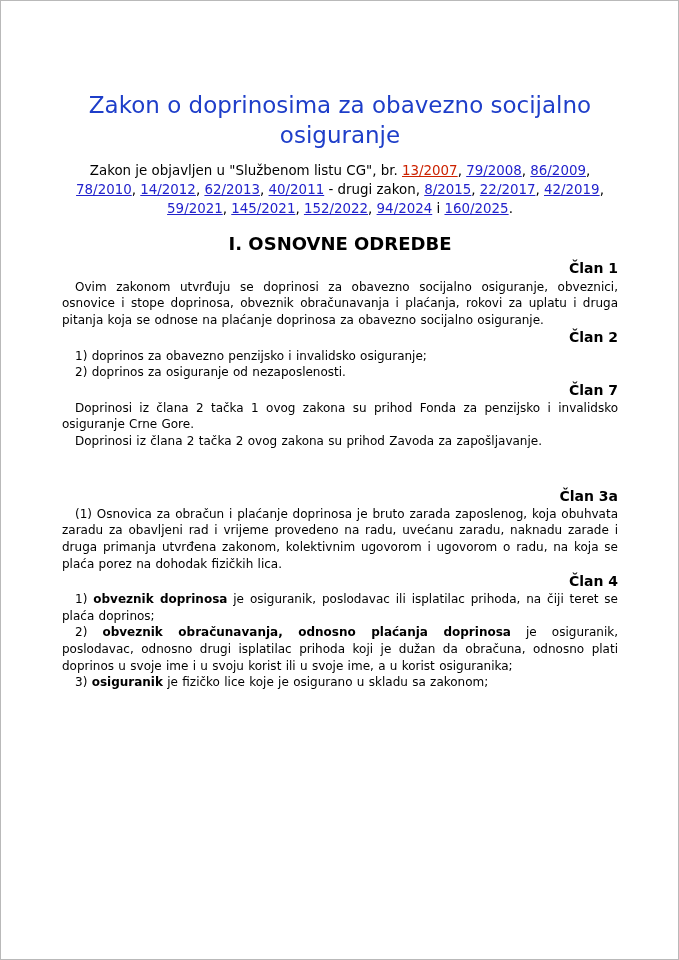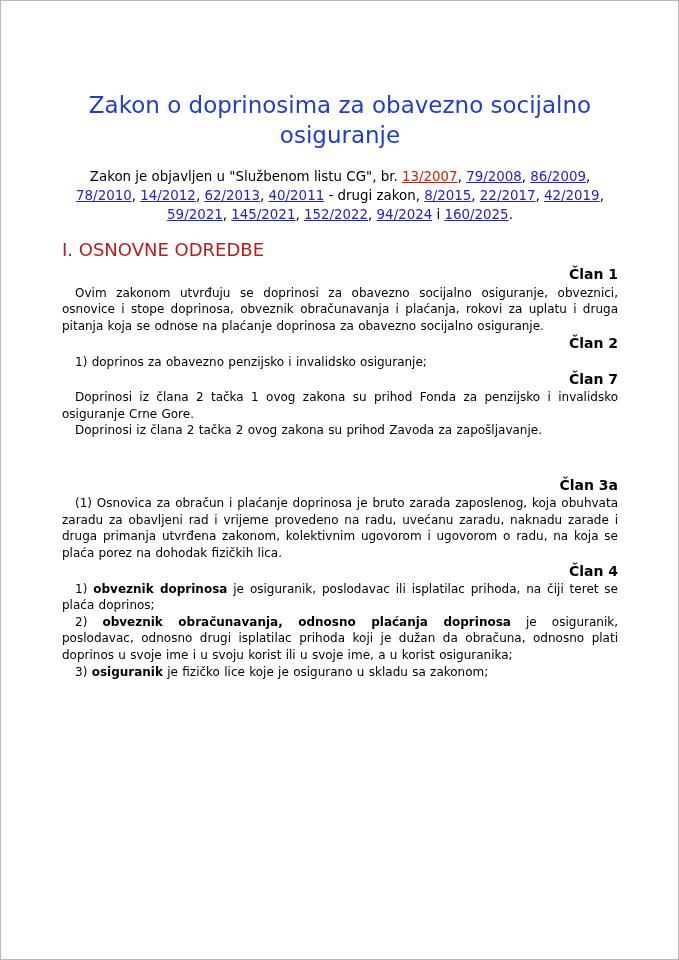--- a/index.html
+++ b/index.html
@@ -7,39 +7,39 @@
     width:679px;height:960px;overflow:hidden;
     font-family:"DejaVu Sans","Liberation Sans",sans-serif;
     color:#000;box-sizing:border-box;
     border:1px solid #b9b9b9;
   }
   .page{
     padding:90px 60px 0 61px;
     box-sizing:border-box;
   }
   h1.doc-title{
-    margin:0 0 16px 0;
+    margin:0 0 10px 0;
     font-size:23px;line-height:1.3;font-weight:400;
     text-align:center;
     color:var(--title-color,#1e3ec9);
   }
   p.intro{
     margin:0 6px 12px 6px;
     font-size:13.4px;line-height:1.42;
     text-align:center;
   }
   a.law-link{
     color:var(--link-color,#2222cc);
     text-decoration:underline;cursor:pointer;
   }
   a.law-link.red{color:var(--alert-link-color,#cc2200);}
   h2.section-heading{
     margin:14px 0 4px 0;
-    font-size:18px;font-weight:400;line-height:1.3;
-    text-align:left;color:#b91c1c;
+    font-size:18px;font-weight:700;line-height:1.3;
+    text-align:center;color:#000000;
   }
   .article{margin:0;}
   .article.gap{margin-top:37px;}
   .clan{
     font-size:14px;font-weight:700;text-align:right;
     line-height:1.38;
   }
   .para{
     margin:0;font-size:12px;line-height:1.38;
     text-align:justify;text-indent:13px;
@@ -55,20 +55,21 @@
   <p class="intro" id="intro"><span>Zakon je objavljen u "Službenom listu CG", br. </span><a href="#" class="law-link red">13/2007</a><span>, </span><a href="#" class="law-link">79/2008</a><span>, </span><a href="#" class="law-link">86/2009</a><span>, </span><a href="#" class="law-link">78/2010</a><span>, </span><a href="#" class="law-link">14/2012</a><span>, </span><a href="#" class="law-link">62/2013</a><span>, </span><a href="#" class="law-link">40/2011</a><span> - drugi zakon, </span><a href="#" class="law-link">8/2015</a><span>, </span><a href="#" class="law-link">22/2017</a><span>, </span><a href="#" class="law-link">42/2019</a><span>, </span><a href="#" class="law-link">59/2021</a><span>, </span><a href="#" class="law-link">145/2021</a><span>, </span><a href="#" class="law-link">152/2022</a><span>, </span><a href="#" class="law-link">94/2024</a><span> i </span><a href="#" class="law-link">160/2025</a><span>.</span></p>
   <h2 class="section-heading">I. OSNOVNE ODREDBE</h2>
   <div id="articles">
       <div class="article">
         <div class="clan">Član 1</div>
         <p class="para"><span>Ovim zakonom utvrđuju se doprinosi za obavezno socijalno osiguranje, obveznici, osnovice i stope doprinosa, obveznik obračunavanja i plaćanja, rokovi za uplatu i druga pitanja koja se odnose na plaćanje doprinosa za obavezno socijalno osiguranje.</span></p>
       </div>
       <div class="article">
         <div class="clan">Član 2</div>
         <p class="para"><span>1) doprinos za obavezno penzijsko i invalidsko osiguranje;</span></p>
+        <p class="para"><span>2) doprinos za osiguranje od nezaposlenosti.</span></p>
       </div>
       <div class="article">
         <div class="clan">Član 7</div>
         <p class="para"><span>Doprinosi iz člana 2 tačka 1 ovog zakona su prihod Fonda za penzijsko i invalidsko osiguranje Crne Gore.</span></p>
         <p class="para"><span>Doprinosi iz člana 2 tačka 2 ovog zakona su prihod Zavoda za zapošljavanje.</span></p>
       </div>
       <div class="article gap">
         <div class="clan">Član 3a</div>
         <p class="para"><span>(1) Osnovica za obračun i plaćanje doprinosa je bruto zarada zaposlenog, koja obuhvata zaradu za obavljeni rad i vrijeme provedeno na radu, uvećanu zaradu, naknadu zarade i druga primanja utvrđena zakonom, kolektivnim ugovorom i ugovorom o radu, na koja se plaća porez na dohodak fizičkih lica.</span></p>
       </div>

